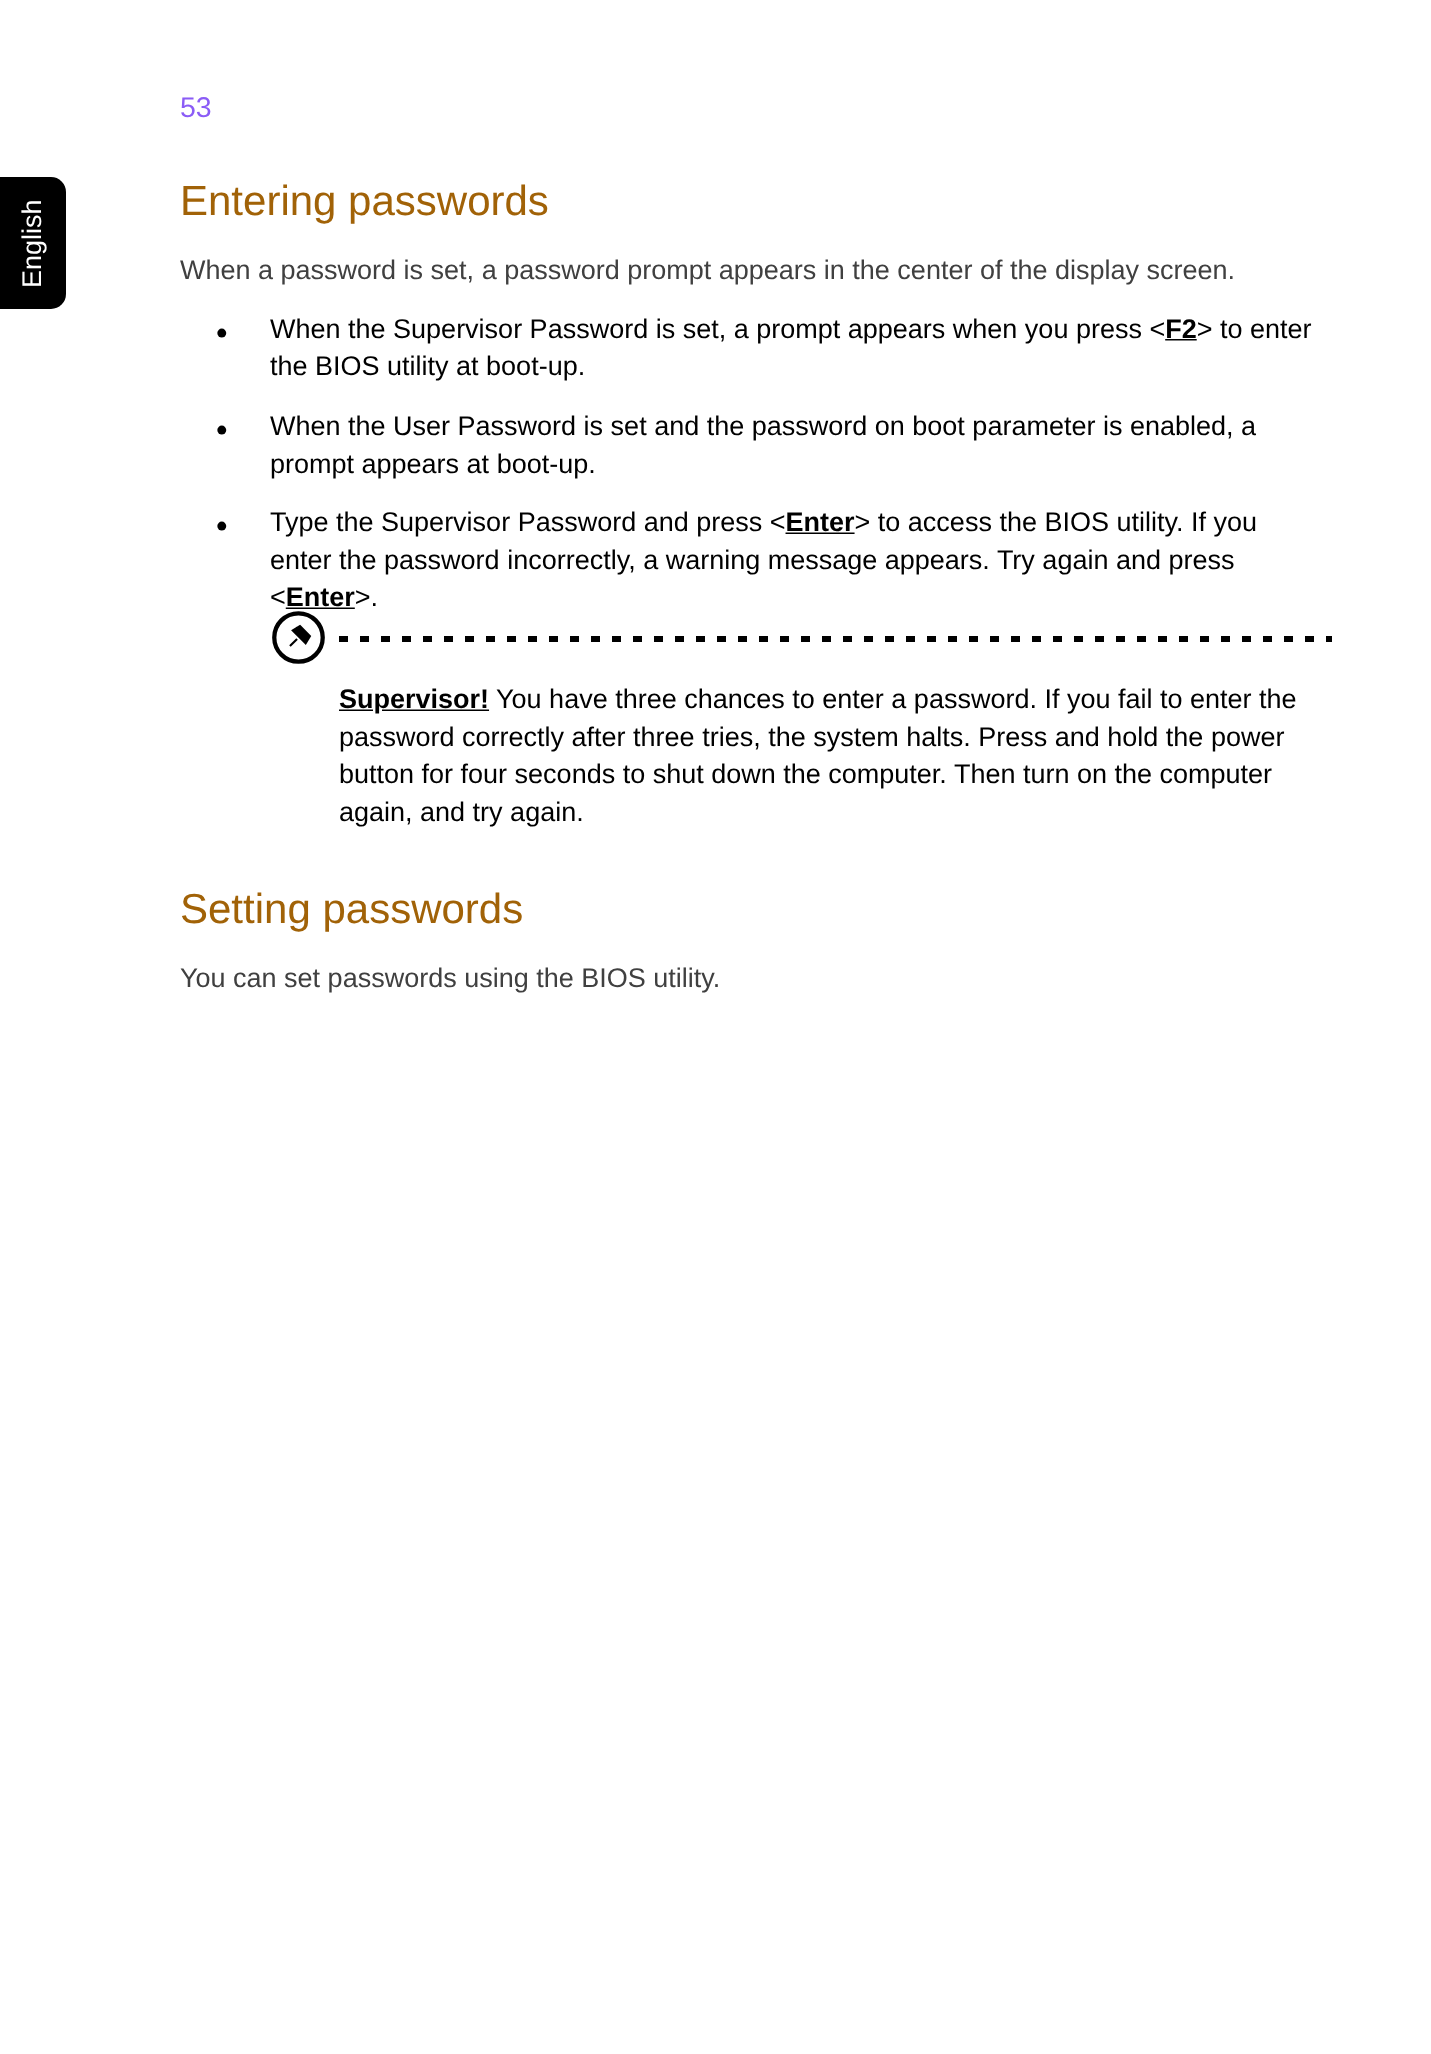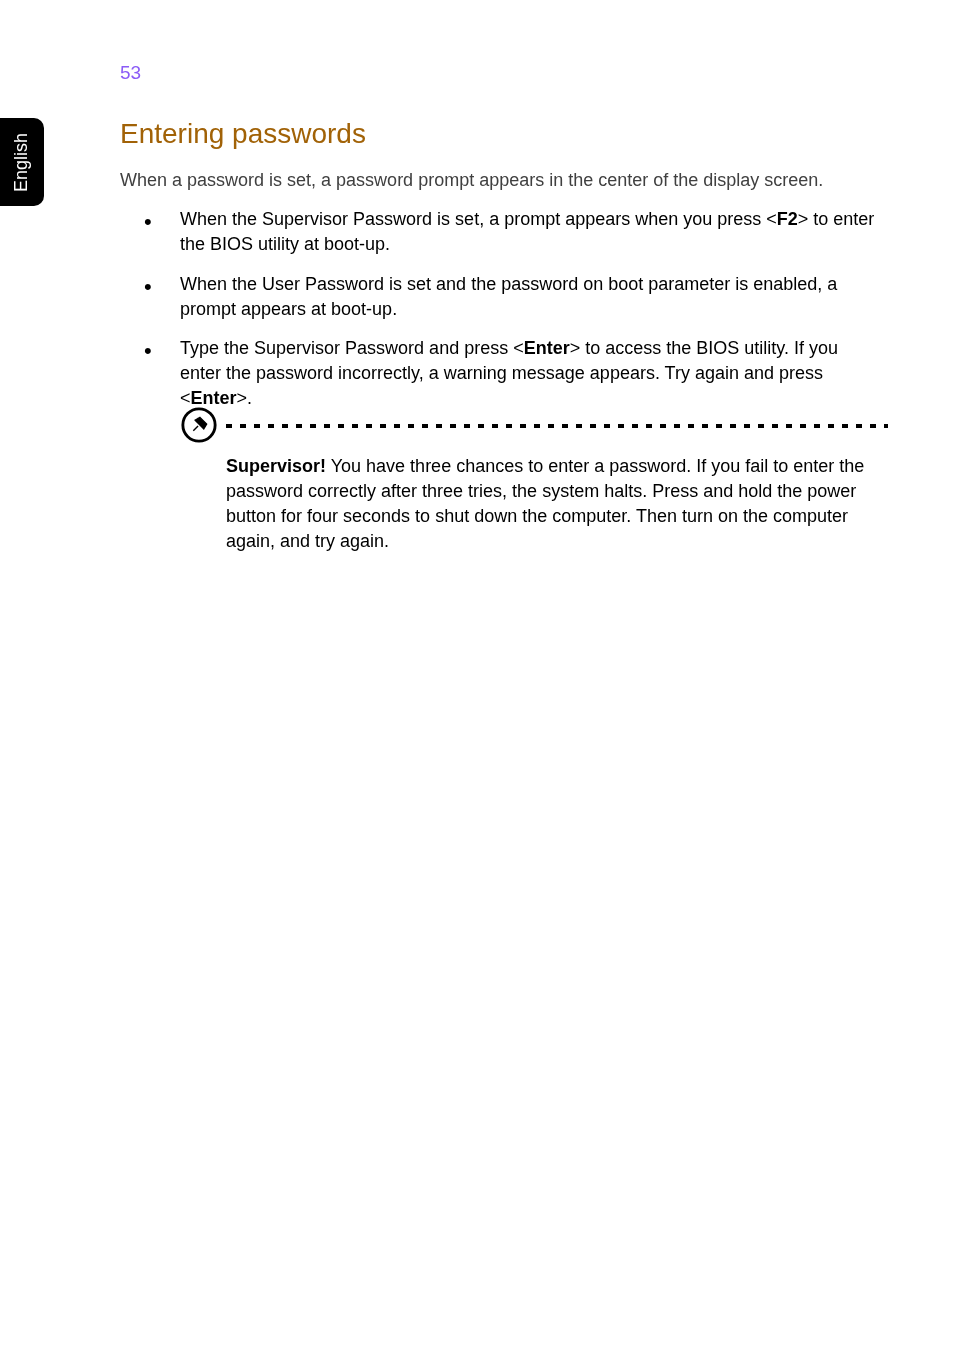--- a/index.html
+++ b/index.html
@@ -73,20 +73,21 @@
     }
     ul.bullet-list li::before {
       content: "•";
       position: absolute;
       left: 24px;
       top: 0;
       font-size: 22px;
     }
     .bold {
       font-weight: bold;
+      text-decoration: underline;
     }
     .note-block {
       position: relative;
       margin-top: 8px;
       margin-left: 60px;
       padding-top: 14px;
     }
     .note-icon {
       position: absolute;
       left: 0;
@@ -150,14 +151,18 @@
         <circle cx="20" cy="20" r="17" fill="none" stroke="#000" stroke-width="3"></circle>
         <path d="M 14 26 L 19 21 M 16 15 L 25 24 M 18 13 L 27 22 M 21 12 L 28 19 L 25 24 L 16 15 Z" fill="#000" stroke="#000" stroke-width="1.5"></path>
       </svg>
     </div>
     <div class="dashed-line"></div>
     <p class="note-text">
       <span class="bold">Supervisor!</span><span> You have three chances to enter a password. If you fail to enter the password correctly after three tries, the system halts. Press and hold the power button for four seconds to shut down the computer. Then turn on the computer again, and try again.</span>
     </p>
   </div>
 
+  <div class="section2">
+    <h2 class="section-heading">Setting passwords</h2>
+    <p class="body-text">You can set passwords using the BIOS utility.</p>
+  </div>
 
 </div>
 
 </body></html>

